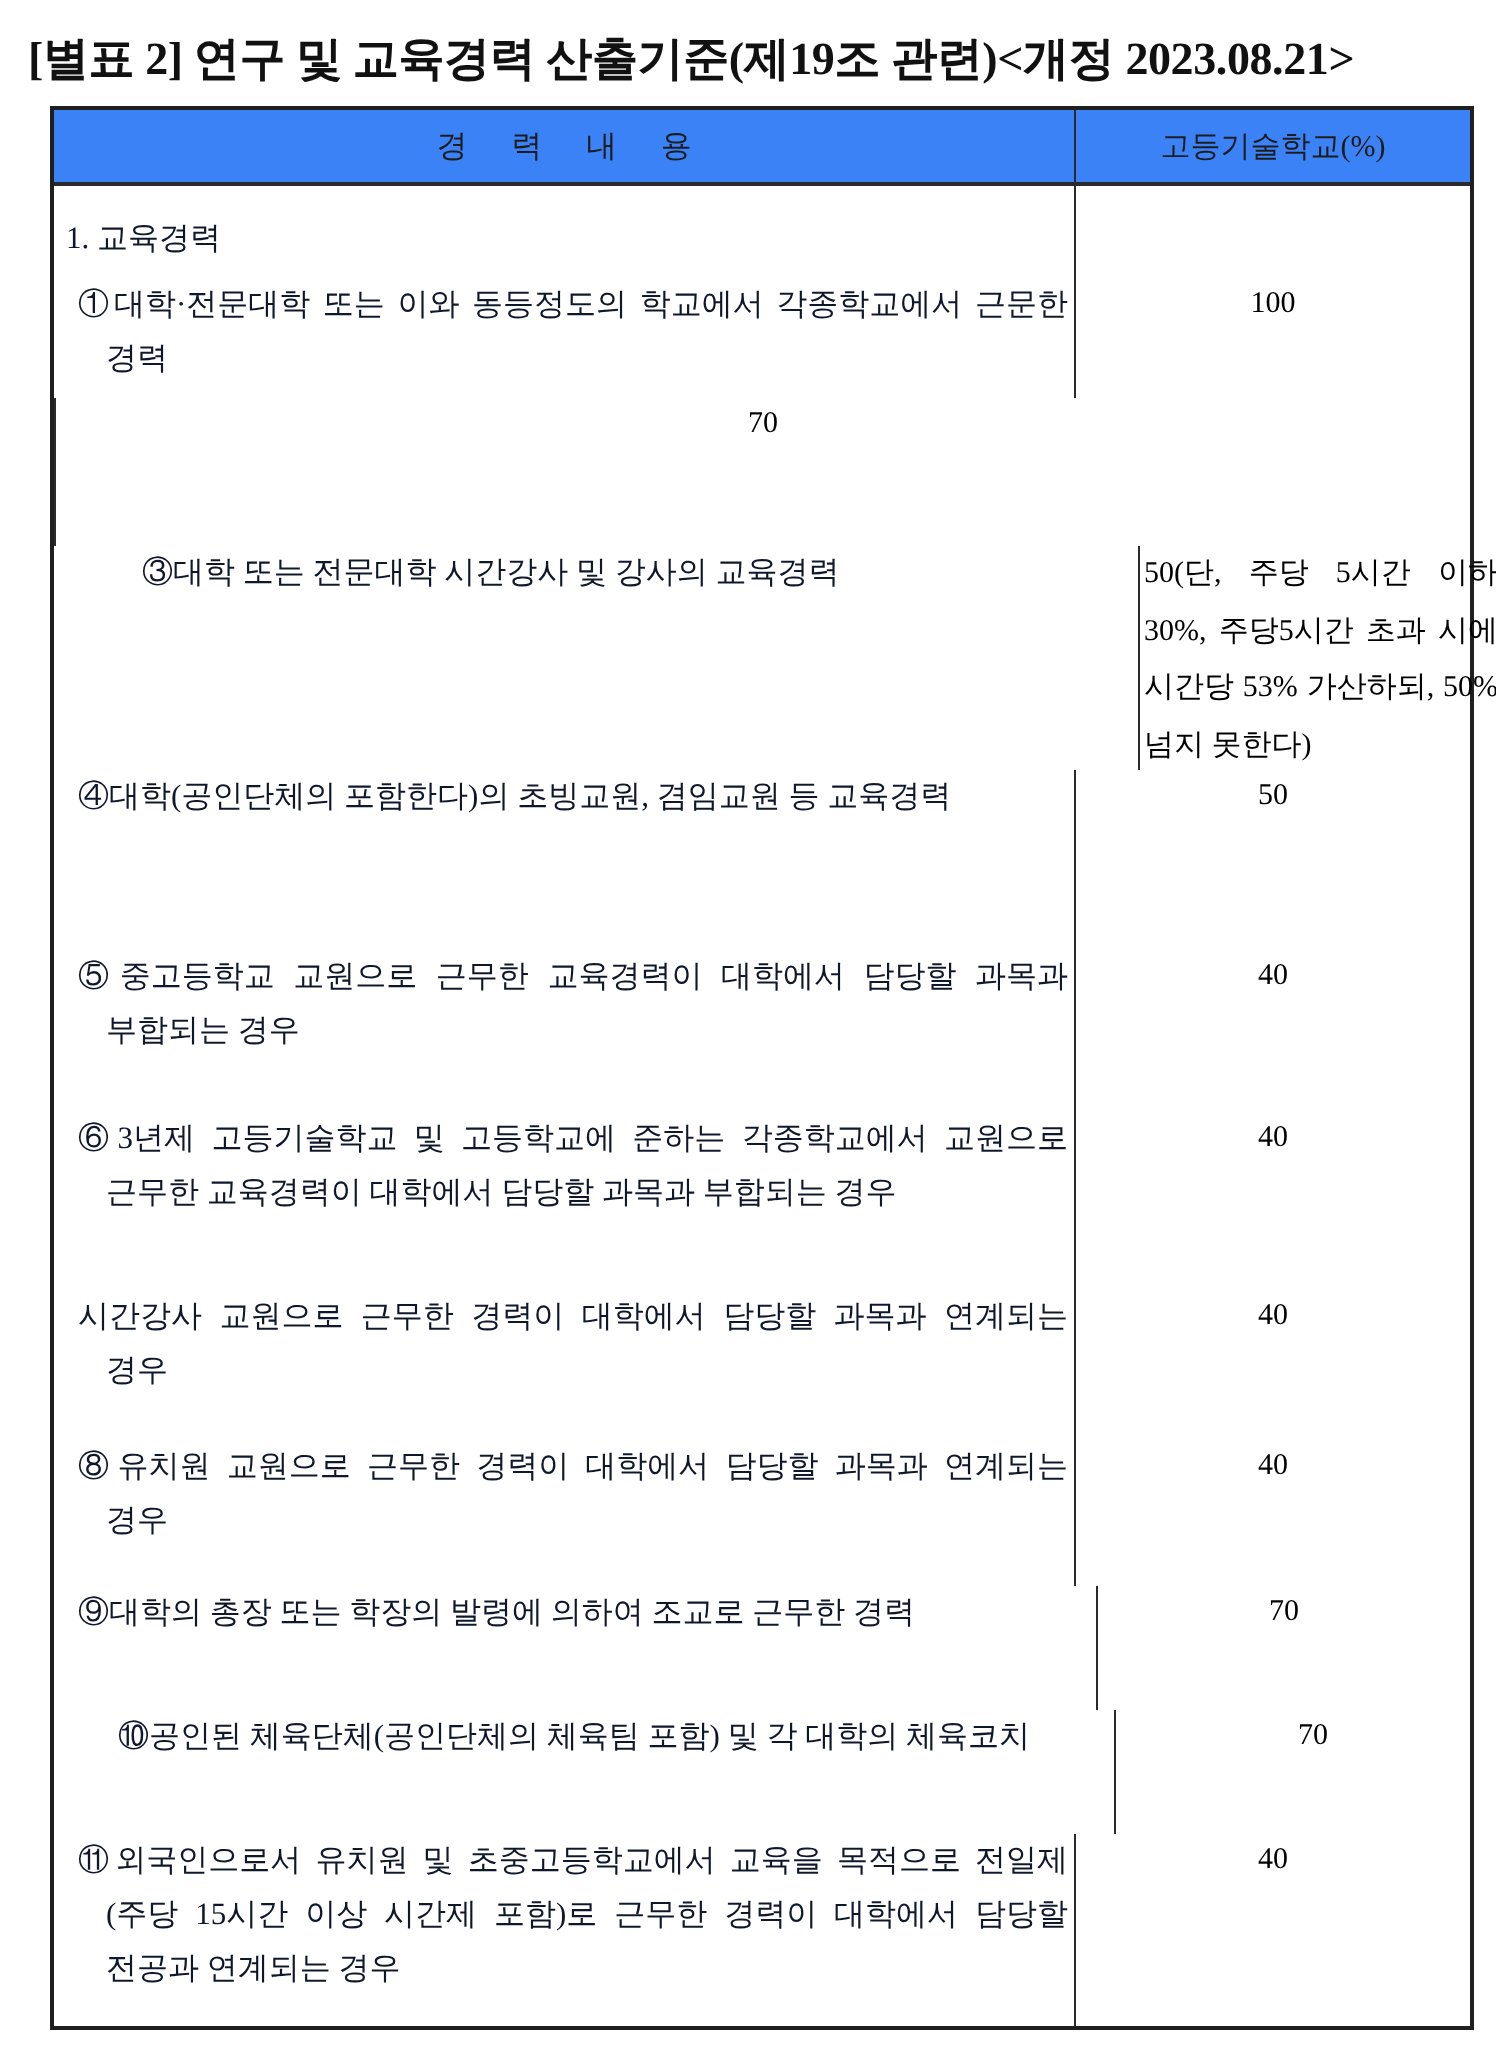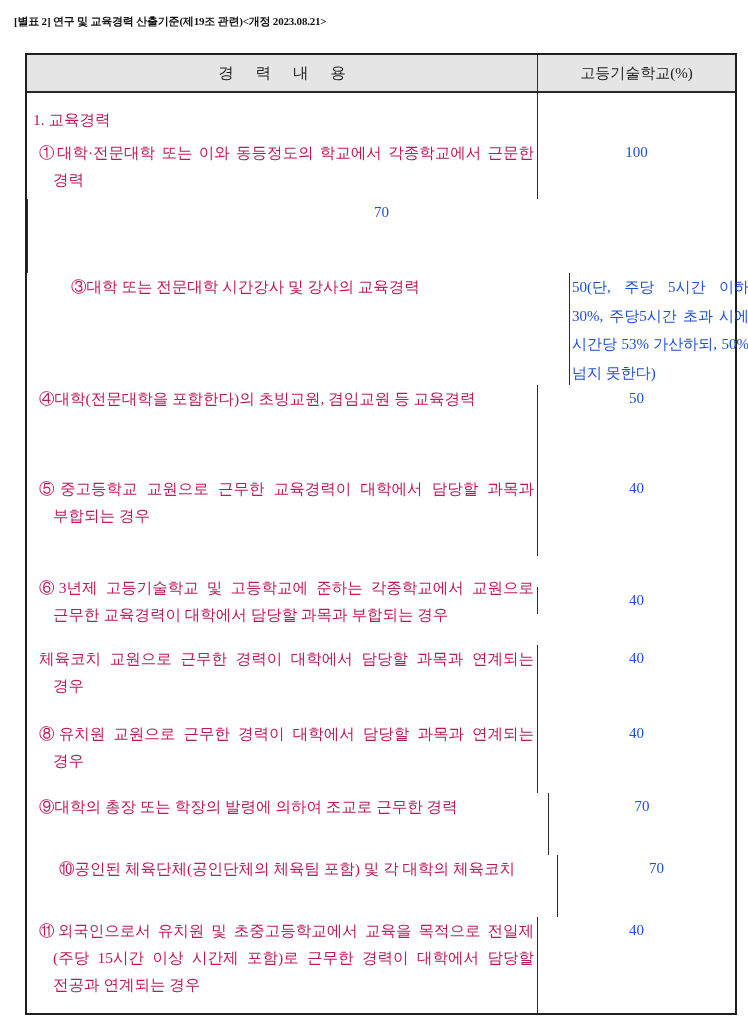--- a/index.html
+++ b/index.html
@@ -8,39 +8,39 @@
     background: #ffffff;
     font-family: "Liberation Serif", "DejaVu Serif", serif;
     color: #1c1c1c;
     overflow: hidden;
   }
   .page { position: relative; width: 748px; height: 1028px; background: #fff; }
 
   .doc-title {
     position: absolute;
     left: 14px; top: 14px;
-    font-size: 11px;
+    font-size: 23px;
     font-weight: bold;
     letter-spacing: -0.2px;
     white-space: nowrap;
     color: #111;
   }
 
   .table {
     position: absolute;
     left: 25px; top: 53px;
     width: 712px; height: 962px;
     border: 2px solid #1f1f1f;
     background: #fff;
   }
 
   .thead {
     display: flex;
     height: 38px;
-    background: #e5e5e5;
+    background: #3b82f6;
     border-bottom: 2px solid #2a2a2a;
   }
   .th-content {
     width: 510px;
     display: flex; align-items: center; justify-content: center;
     font-size: 15.5px;
     letter-spacing: 9px;
     padding-left: 9px; 
   }
   .th-rate {
@@ -55,46 +55,46 @@
   .row { display: flex; width: 100%; }
   .rtext {
     width: 510px;
     font-size: 15.5px;
     line-height: 27px;
     text-align: justify;
     word-break: keep-all;
     padding-left: 26px;
     padding-right: 3px;
     text-indent: -14px;
-    color: #be185d;
+    color: #0f172a;
   }
   .rrate {
     flex: 1;
     border-left: 1.5px solid #2a2a2a;
     font-size: 15px;
     line-height: 27px;
     text-align: center;
-    color: #1d4ed8;
+    color: #000000;
   }
   .rrate.justified {
     text-align: justify;
     word-break: keep-all;
     line-height: 28.5px;
     padding: 0 3px 0 2px;
     font-size: 15px;
   }
 
   .row.section { height: 46px; }
   .row.section .rtext { padding-left: 6px; text-indent: 0; padding-top: 13px; }
   .row.h1  { height: 60px; }
   .row.h2  { height: 74px; }
   .row.h3  { height: 112px; margin-left: 32px; }
   .row.h4  { height: 90px; }
   .row.h5  { height: 81px; }
-  .row.h6  { height: 89px; align-items: center; }
+  .row.h6  { height: 89px; }
   .row.h7  { height: 75px; }
   .row.h8  { height: 73px; }
   .row.h9  { height: 62px; gap: 11px; }
   .row.h10 { height: 62px; margin-left: 20px; }
   .row.h11 { height: 96px; }
 </style>
 </head>
 <body>
 
 <div class="page">
@@ -123,36 +123,36 @@
       <div class="row h2">
         <div class="rrate">70</div>
       </div>
 
       <div class="row h3">
         <div class="rtext">③대학 또는 전문대학 시간강사 및 강사의 교육경력</div>
         <div class="rrate justified">50(단, 주당 5시간 이하는 30%, 주당5시간 초과 시에는 시간당 53% 가산하되, 50%를 넘지 못한다)</div>
       </div>
 
       <div class="row h4">
-        <div class="rtext">④대학(전문대학을 포함한다)의 초빙교원, 겸임교원 등 교육경력</div>
+        <div class="rtext">④대학(공인단체의 포함한다)의 초빙교원, 겸임교원 등 교육경력</div>
         <div class="rrate">50</div>
       </div>
 
       <div class="row h5">
         <div class="rtext">⑤중고등학교 교원으로 근무한 교육경력이 대학에서 담당할 과목과 부합되는 경우</div>
         <div class="rrate">40</div>
       </div>
 
       <div class="row h6">
         <div class="rtext">⑥3년제 고등기술학교 및 고등학교에 준하는 각종학교에서 교원으로 근무한 교육경력이 대학에서 담당할 과목과 부합되는 경우</div>
         <div class="rrate">40</div>
       </div>
 
       <div class="row h7">
-        <div class="rtext">체육코치 교원으로 근무한 경력이 대학에서 담당할 과목과 연계되는 경우</div>
+        <div class="rtext">시간강사 교원으로 근무한 경력이 대학에서 담당할 과목과 연계되는 경우</div>
         <div class="rrate">40</div>
       </div>
 
       <div class="row h8">
         <div class="rtext">⑧유치원 교원으로 근무한 경력이 대학에서 담당할 과목과 연계되는 경우</div>
         <div class="rrate">40</div>
       </div>
 
       <div class="row h9">
         <div class="rtext">⑨대학의 총장 또는 학장의 발령에 의하여 조교로 근무한 경력</div>

